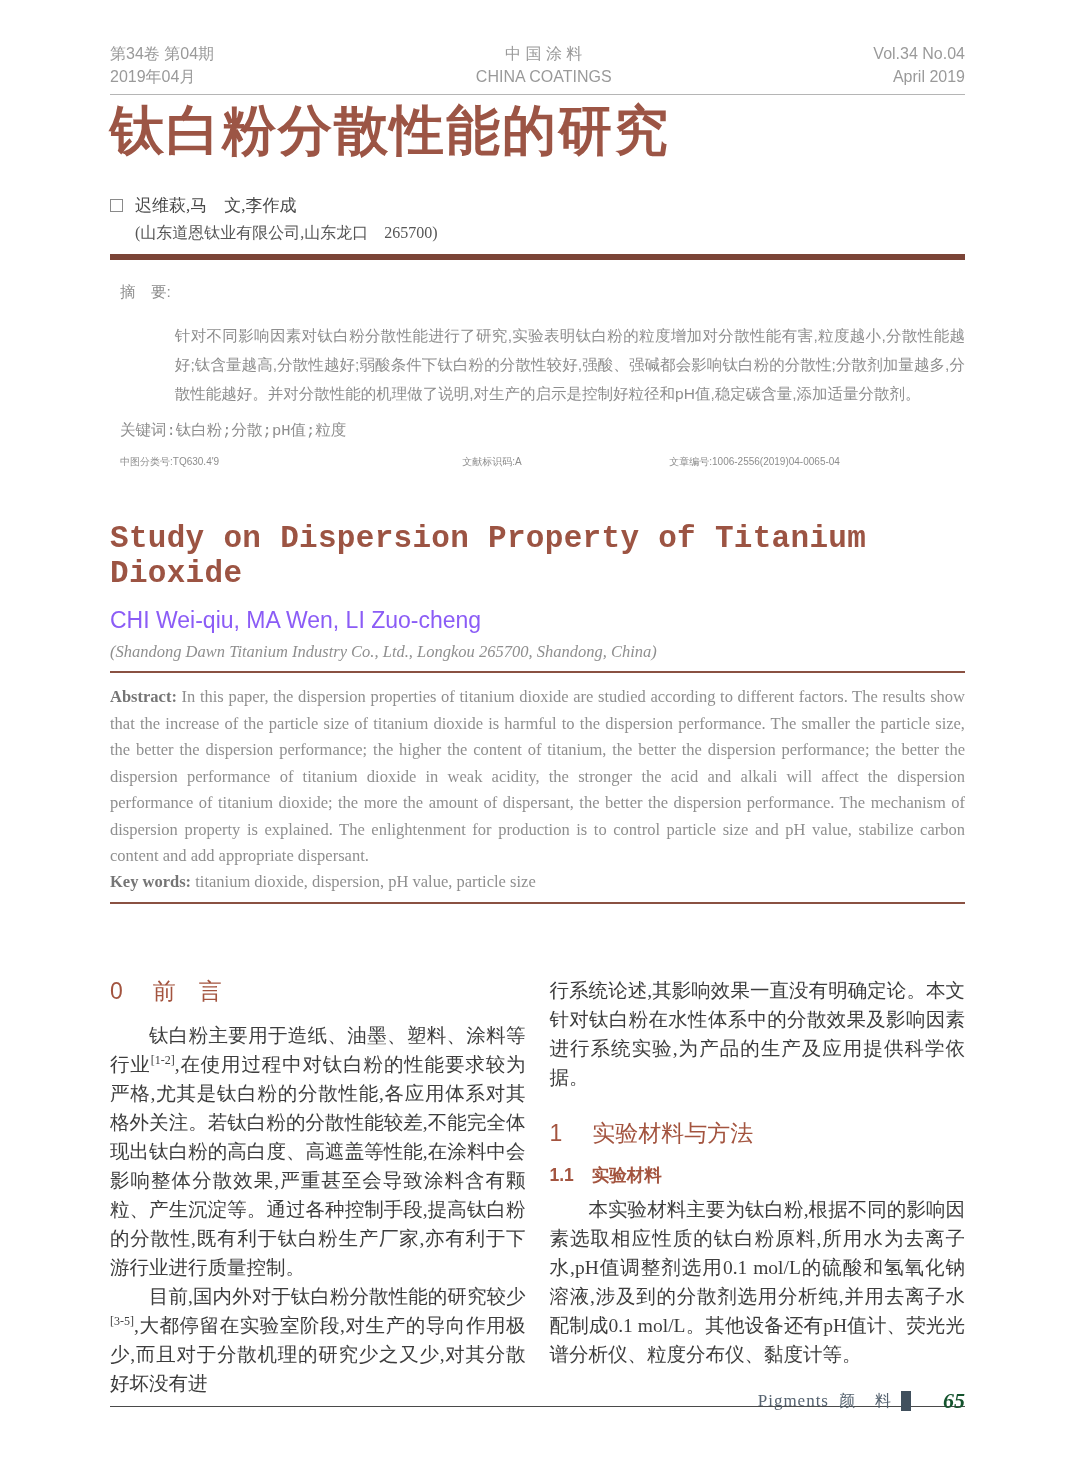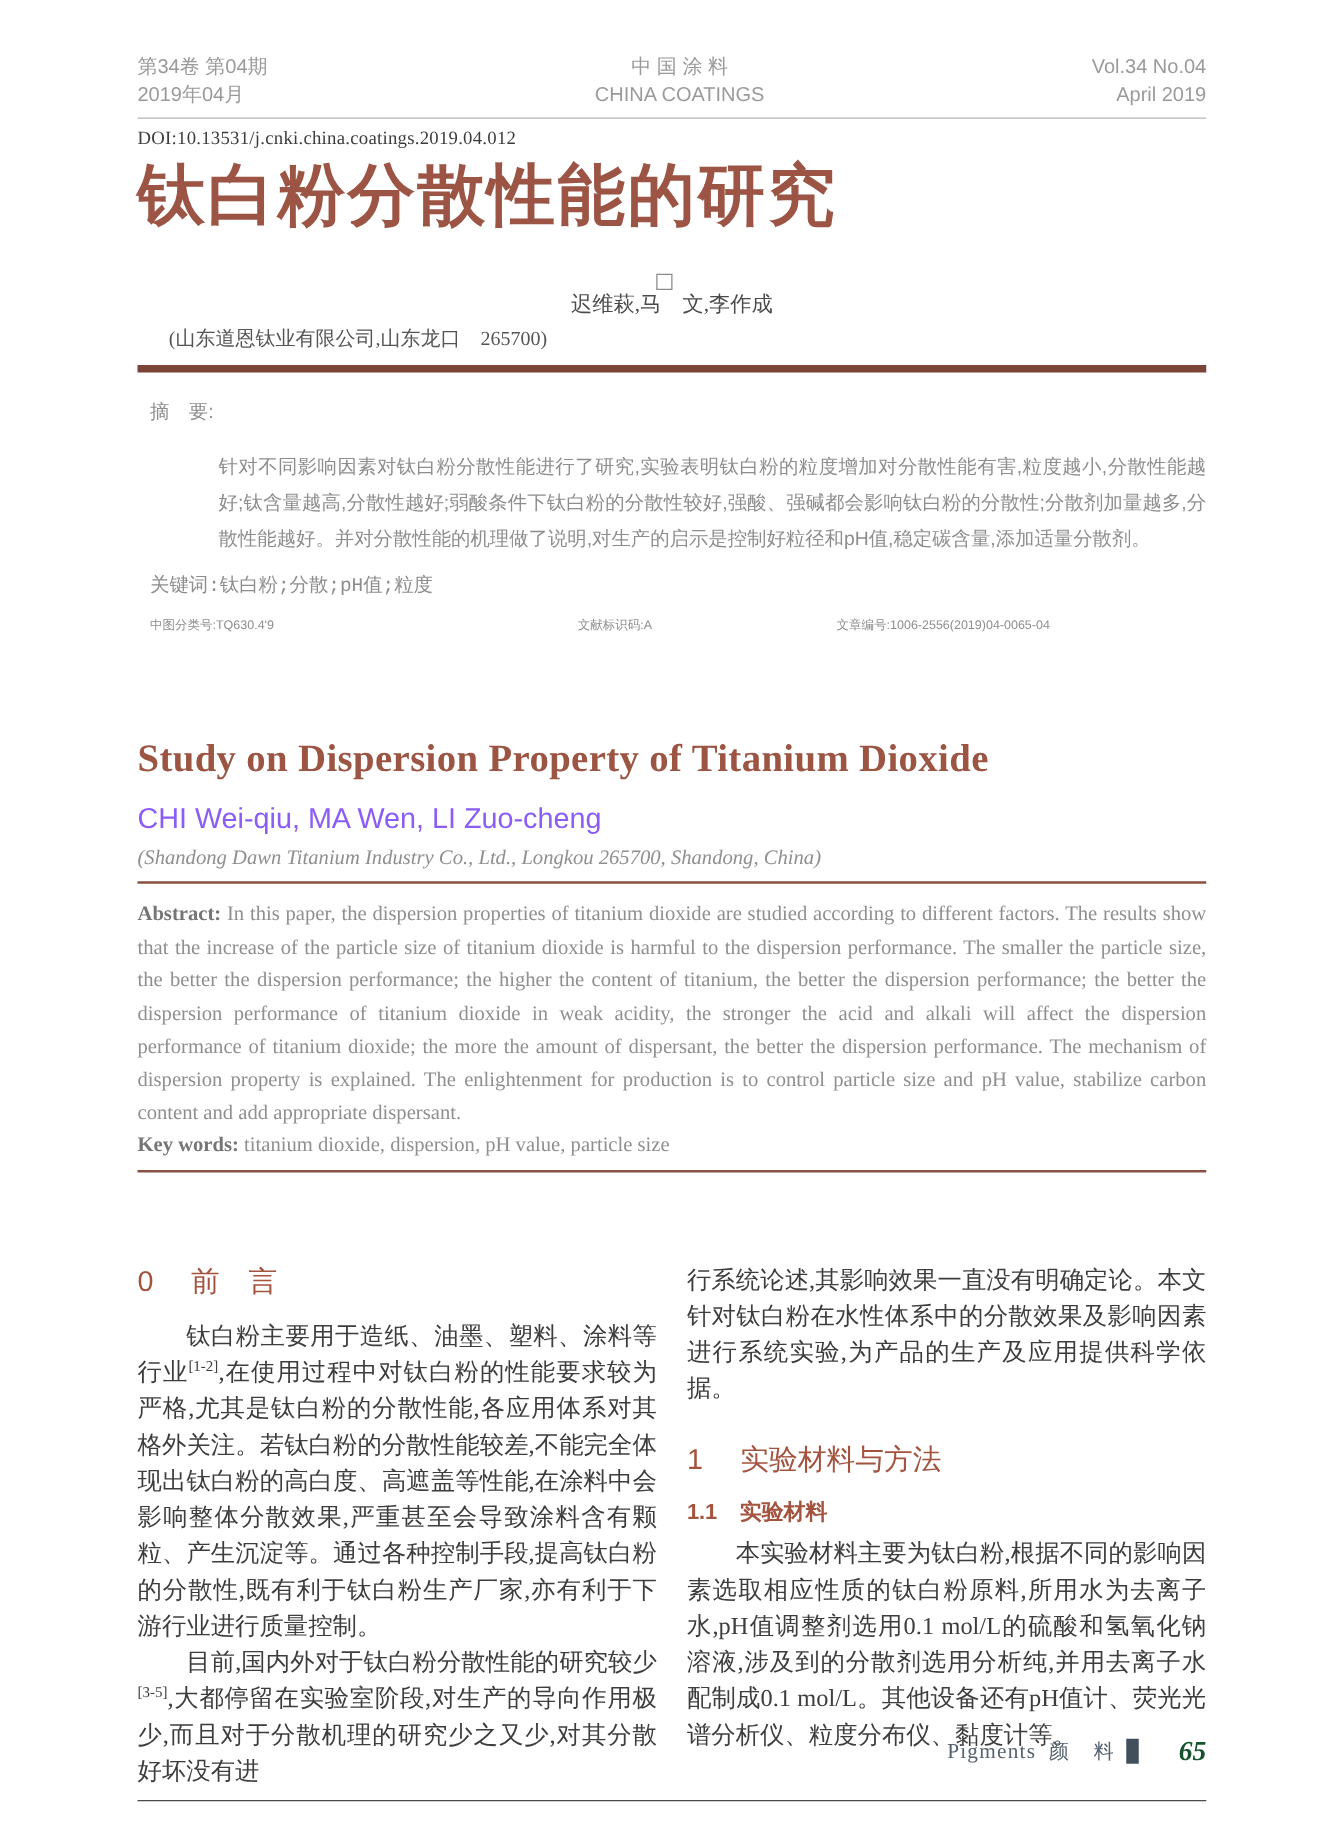--- a/index.html
+++ b/index.html
@@ -14,40 +14,40 @@
              font-family:"Liberation Sans","DejaVu Sans",sans-serif;
              color:#9a9a9a; font-size:16px; line-height:1.45;
              border-bottom:1px solid #b5b5b5; padding-bottom:6px; }
   .hdr-left, .hdr-center, .hdr-right { white-space:nowrap; }
   .hdr-center { text-align:center; }
   .hdr-right { text-align:right; }
   .doi { margin-top:8px; font-size:15px; color:#3c3c3c; letter-spacing:.2px; }
   
   .title-cn { font-family:"Liberation Sans","DejaVu Sans",sans-serif;
               font-weight:bold; font-size:54px; letter-spacing:2px; color:#9c5545; }
-  .authors-cn { margin-top:26px; font-size:17px; color:#4a4a4a; display:flex; align-items:center;flex-direction:column; }
+  .authors-cn { margin-top:26px; font-size:17px; color:#4a4a4a; display:flex; align-items:center; }
   .author-marker { display:inline-block; width:13px; height:13px; border:1.5px solid #8a8a8a;
                    margin-right:12px; }
   .affil-cn { margin-top:6px; font-size:16px; color:#555; padding-left:25px; }
   .thick-rule { margin-top:10px; height:6px; background:#7b4437; }
   
   .abs-cn { margin-top:17px; padding-left:10px; display:flex;
             font-family:"Liberation Sans","DejaVu Sans",sans-serif;
             font-size:15.5px; color:#8d8d8d; line-height:29px; }
   .abs-cn .abs-label { white-space:nowrap; margin-right:4px; }
   .abs-cn .abs-text { flex:1; text-align:justify;margin-top:44px; }
   .kw-cn { margin-top:12px; padding-left:10px;
            font-family:Liberation Mono, monospace;
            font-size:15.5px; color:#8d8d8d; }
   .meta-row { margin-top:14px; padding-left:10px; display:flex;
               font-family:"Liberation Sans","DejaVu Sans",sans-serif;
               font-size:10px; color:#8d8d8d; }
   .meta-row .m1 { width:40.5%; } .meta-row .m2 { width:24.5%; } .meta-row .m3 { flex:1; }
   
-  .title-en { margin-top:82px; font-family:Liberation Serif, serif;
+  .title-en { margin-top:52px; font-family:Liberation Mono, monospace;
               font-weight:bold; font-size:31px; letter-spacing:.3px; color:#9c5443; }
   .authors-en { margin-top:16px; font-family:Liberation Sans, sans-serif;
                 font-size:23px; color:#8b5cf6; }
   .affil-en { margin-top:8px; font-style:italic; font-size:16.5px; color:#8f8f8f; }
   .thin-rule { margin-top:9px; height:2px; background:#8a5142; }
   .abs-en { margin-top:11px; font-size:16.5px; line-height:26.5px; text-align:justify; color:#8f8f8f; }
   .abs-en b, .kw-en b { color:#757575; }
   .kw-en { margin-top:2px; font-size:16.5px; color:#8f8f8f; }
   .thin-rule2 { margin-top:10px; height:2px; background:#8a5142; }
   
@@ -87,21 +87,20 @@
       </div>
       <div class="hdr-center">
         <div>中 国 涂 料</div>
         <div>CHINA COATINGS</div>
       </div>
       <div class="hdr-right">
         <div>Vol.34 No.04</div>
         <div>April 2019</div>
       </div>
     </div>
-    <div class="doi">DOI:10.13531/j.cnki.china.coatings.2019.04.012</div>
   </header>
 
   <h1 class="title-cn">钛白粉分散性能的研究</h1>
 
   <div class="authors-cn">
     <span class="author-marker"></span>
     <span>迟维萩,马　文,李作成</span>
   </div>
   <div class="affil-cn">(山东道恩钛业有限公司,山东龙口　265700)</div>
 

